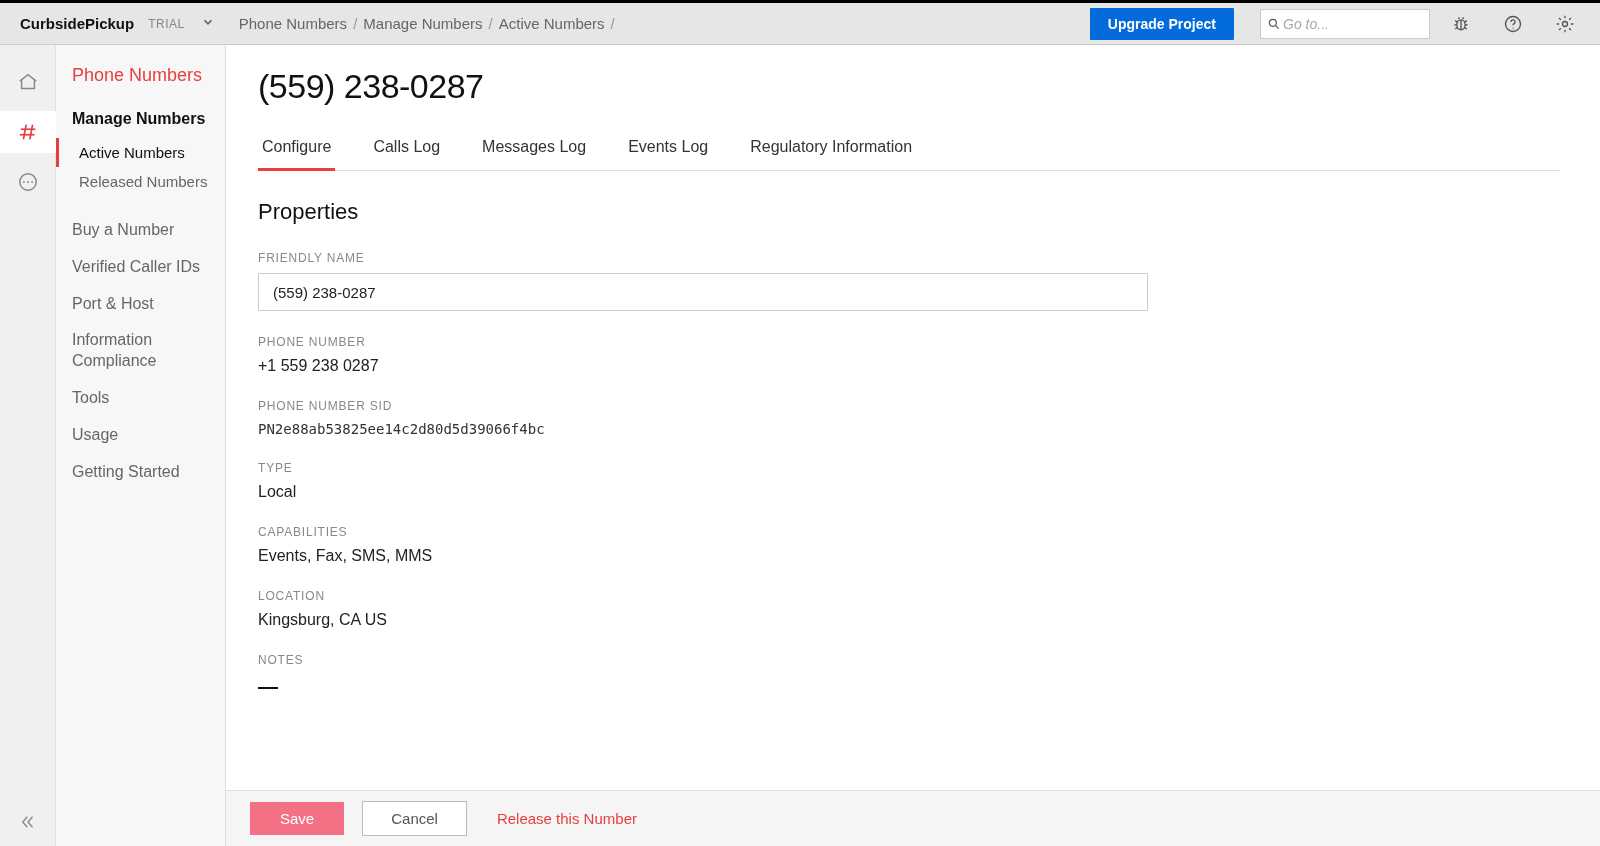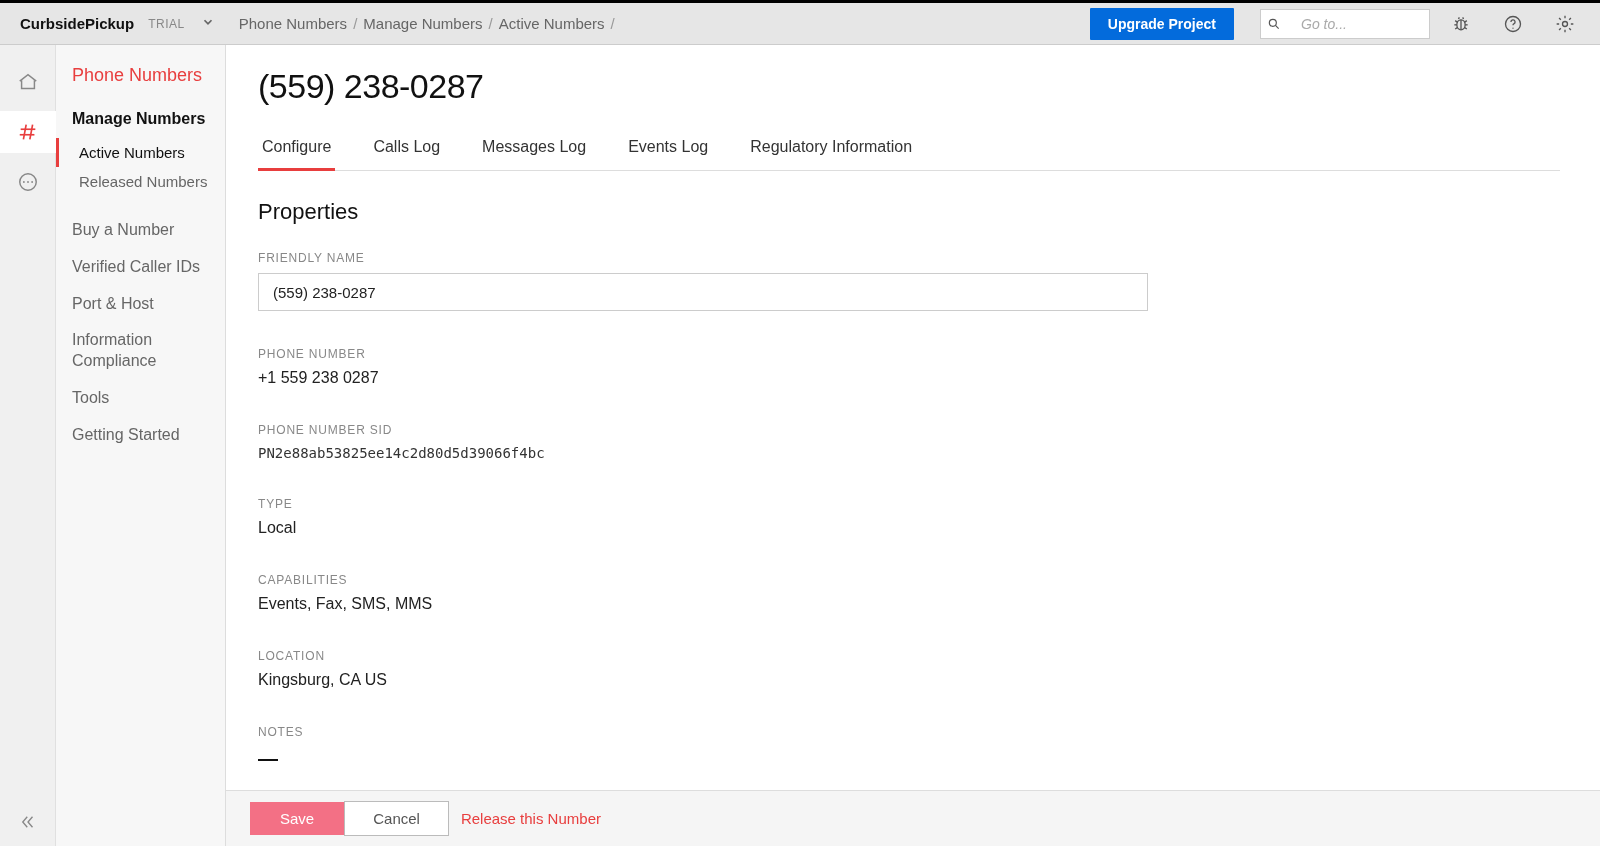--- a/index.html
+++ b/index.html
@@ -53,21 +53,21 @@
     display: flex;
     align-items: center;
     padding: 0 6px;
     margin-left: 16px;
   }
   .search-wrap svg { width: 14px; height: 14px; color: #555; flex-shrink: 0; }
   .search-input {
     border: none;
     outline: none;
     font-size: 14px;
-    margin-left: 20px;
+    margin-left: 2px;
     width: 100%;
     color: #333;
   }
   .search-input::placeholder { color: #aaa; font-style: italic;}
   .top-icon {
     width: 42px; height: 42px;
     display: flex; align-items: center; justify-content: center;
     color: #555; cursor: pointer;
   }
   .top-icon svg { width: 20px; height: 20px; }
@@ -184,21 +184,21 @@
   .tab.active {
     border-bottom: 3px solid #e83e3e;
     font-weight: 500;
   }
   h2.section {
     font-size: 22px;
     font-weight: 500;
     color: #111;
     margin-bottom: 26px;
   }
-  .prop { margin-bottom: 36px; max-width: 900px;}
+  .prop { margin-bottom: 24px; max-width: 900px;}
   .prop-label {
     font-size: 12px;
     letter-spacing: 0.8px;
     color: #888;
     text-transform: uppercase;
     margin-bottom: 8px;
   }
   .prop-value {
     font-size: 16px;
     color: #222;
@@ -218,20 +218,21 @@
 
   .footer {
     position: absolute;
     left: 0; right: 0; bottom: 0;
     height: 56px;
     background: #f5f5f5;
     border-top: 1px solid #ddd;
     display: flex;
     align-items: center;
     padding: 0 24px;
+    gap: 18px;
   }
   .save-btn {
     background: #f37085;
     color: #fff;
     border: none;
     padding: 8px 30px;
     font-size: 15px;
     cursor: pointer;
   }
   .cancel-btn {
@@ -343,20 +344,21 @@
     <div class="sb-title">Phone Numbers</div>
     <div class="sb-heading">Manage Numbers</div>
     <div class="sb-sub active">Active Numbers</div>
     <div class="sb-sub">Released Numbers</div>
     <div class="sb-group-space"></div>
     <div class="sb-link">Buy a Number</div>
     <div class="sb-link">Verified Caller IDs</div>
     <div class="sb-link">Port &amp; Host</div>
     <div class="sb-link">Information Compliance</div>
     <div class="sb-link">Tools</div>
+    <div class="sb-link">Usage</div>
     <div class="sb-link">Getting Started</div>
   </div>
 
   <div class="main">
     <div class="content">
       <h1 class="page-title">(559) 238-0287</h1>
 
       <div class="tabs">
         <div class="tab active">Configure</div>
         <div class="tab">Calls Log</div>

